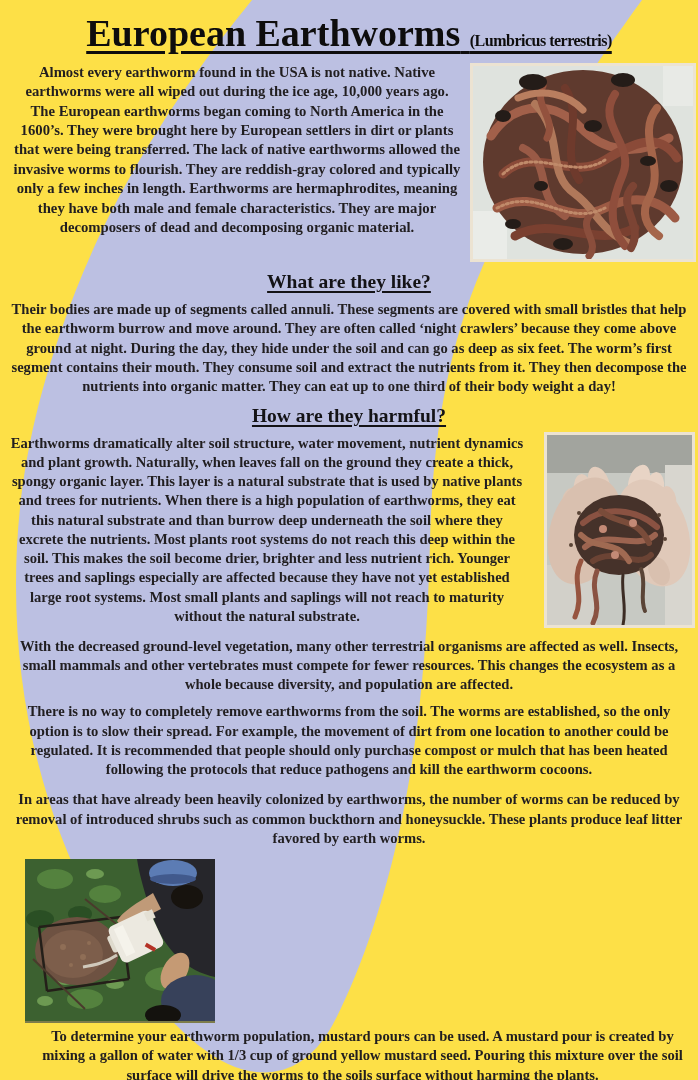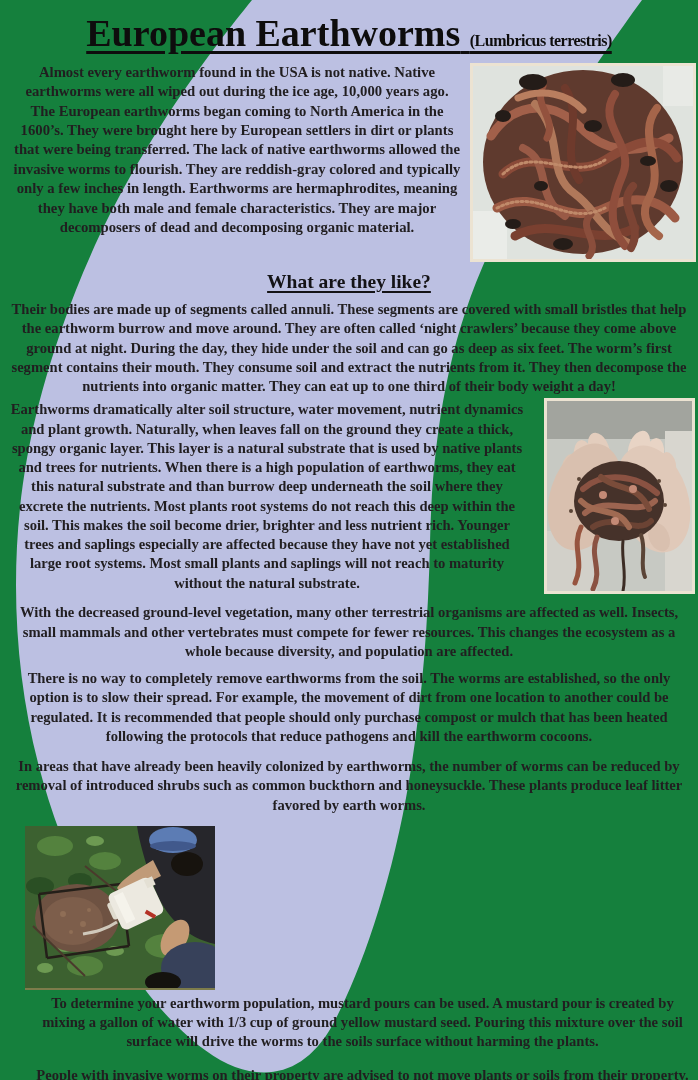--- a/index.html
+++ b/index.html
@@ -1,20 +1,20 @@
 <!DOCTYPE html>
 <html><head>
 <meta charset="utf-8">
 <style>
   html,body { margin:0; padding:0; background:#6e6e6e; }
   .page {
     position:relative;
     width:698px; height:1080px;
     margin:0 auto;
-    background:#15803d;
+    background:#fde047;
     overflow:hidden;
     font-family:"Liberation Serif", serif;
     font-weight:700;
     color:#211e20;
   }
   .blob { position:absolute; top:0; left:0; z-index:0; }
   .content { position:relative; z-index:1; }
 
   h1 {
     margin:0; padding-top:13px;
@@ -126,20 +126,21 @@
             <ellipse cx="175" cy="95" rx="8" ry="5"></ellipse>
             <ellipse cx="68" cy="120" rx="7" ry="5"></ellipse>
           </g>
         </svg>
       </div>
     </div>
 
     <h2 class="h2-like">What are they like?</h2>
     <p class="p-like">Their bodies are made up of segments called annuli. These segments are covered with small bristles that help the earthworm burrow and move around.  They are often called ‘night crawlers’ because they come above ground at night. During the day, they hide under the soil and can go as deep as six feet.  The worm’s first segment contains their mouth. They consume soil and extract the nutrients from it. They then decompose the nutrients into organic matter. They can eat up to one third of their body weight a day!</p>
 
+    <h2 class="h2-harmful">How are they harmful?</h2>
     <div class="row harmful-row">
       <p class="harmful-text">Earthworms dramatically alter soil structure, water movement, nutrient dynamics and plant growth. Naturally, when leaves fall on the ground they create a thick, spongy organic layer. This layer is a natural substrate that is used by native plants and trees for nutrients. When there is a high population of earthworms, they eat this natural substrate and than burrow deep underneath the soil where they excrete the nutrients. Most plants root systems do not reach this deep within the soil. This makes the soil become drier, brighter and less nutrient rich. Younger trees and saplings especially are affected because they have not yet established large root systems. Most small plants and saplings will not reach to maturity without the natural substrate.</p>
       <div class="photo photo-hands">
         <svg width="145" height="190" viewBox="0 0 145 190">
           <rect width="145" height="190" fill="#c7c9c3"></rect>
           <rect width="145" height="38" fill="#a2a49e"></rect>
           <rect x="118" y="30" width="27" height="160" fill="#d8d6cf"></rect>
           <rect x="0" y="130" width="50" height="60" fill="#d2d0c9"></rect>
           <g>
             <ellipse cx="52" cy="48" rx="10" ry="17" fill="#e3cdbd" transform="rotate(-20 52 48)"></ellipse>

